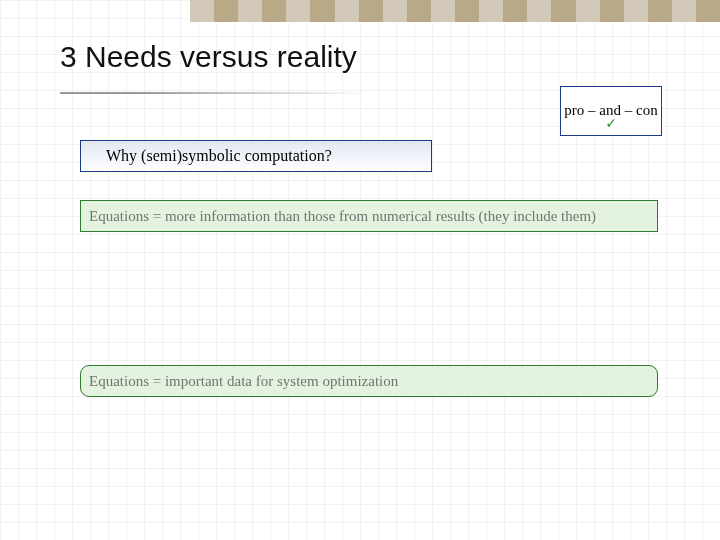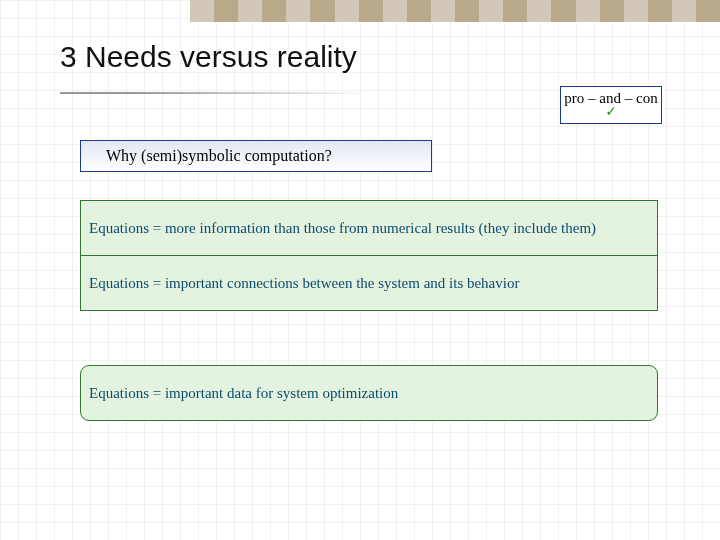--- a/index.html
+++ b/index.html
@@ -51,21 +51,21 @@
     position: absolute;
     top: 86px;
     left: 560px;
     width: 100px;
     height: 36px;
     border: 1px solid #1a3a8a;
     background: #fff;
     text-align: center;
     line-height: 22px;
     font-size: 15px;
-    padding-top: 0;
+    padding-top: 12px;
     color: #000;
   }
   .procon-box .check {
     color: #2a8a2a;
     font-size: 14px;
     display: block;
     margin-top: -4px;
     line-height: 14px;
   }
   .question-box {
@@ -80,23 +80,23 @@
     color: #000;
     border: 1px solid #1a3a8a;
     background: linear-gradient(to bottom, #e2e7f3 0%, #f0f3fa 50%, #ffffff 100%);
   }
   .point-box {
     position: absolute;
     left: 80px;
     width: 560px;
     height: 30px;
     line-height: 30px;
-    padding: 12px 8px;
+    padding: 0 8px;
     font-size: 15px;
-    color: #0c4a6e;
+    color: #737373;
     border: 1px solid #2f7a2f;
     background: #e4f3df;
   }
   .p1 { top: 200px; }
   .p2 { top: 255px; }
   .p3 { top: 310px; }
   .p4 { top: 365px; border-radius: 9px; }
 </style>
 </head>
 <body>
@@ -132,16 +132,15 @@
   <div class="title-underline"></div>
 
   <div class="procon-box">
     <span>pro – and – con</span>
     <span class="check">✓</span>
   </div>
 
   <div class="question-box">Why (semi)symbolic computation?</div>
 
   <div class="point-box p1">Equations = more information than those from numerical results (they include them)</div>
-  <div class="point-box p2">Equations = important connections between the system and its behavior</div>
   <div class="point-box p4">Equations = important data for system optimization</div>
 
 </div>
 
 </body></html>

